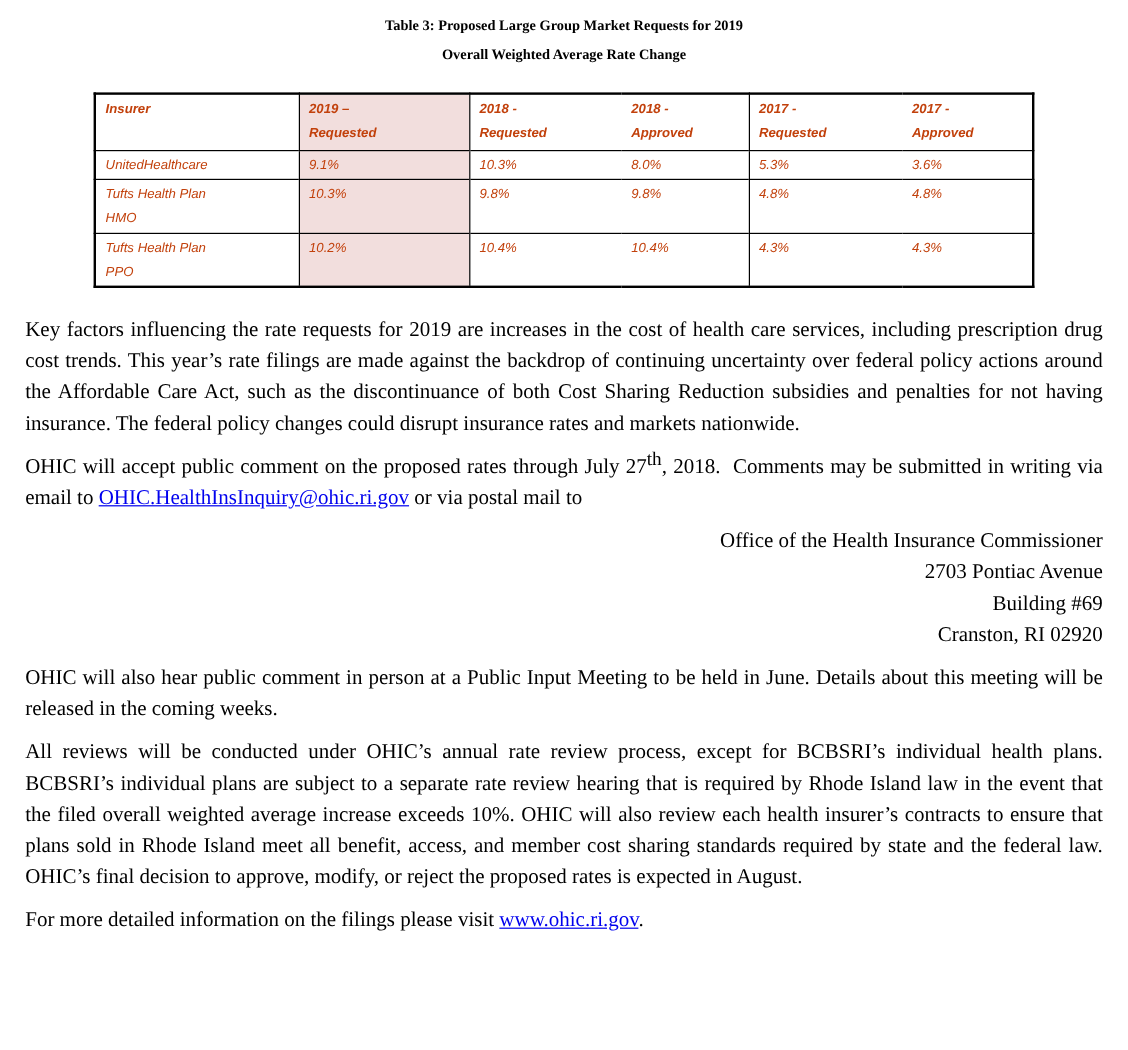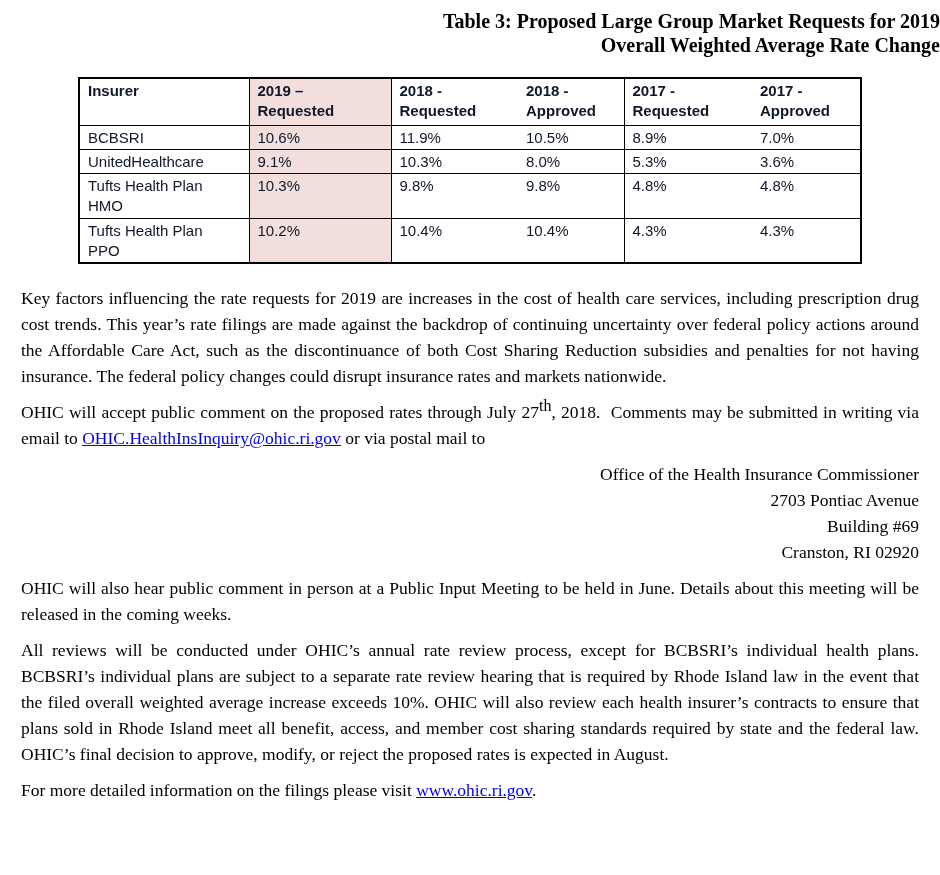--- a/index.html
+++ b/index.html
@@ -11,36 +11,37 @@
   html, body { margin: 0; padding: 0; background: #fff; }
   .page {
     width: 940px;
     height: 875px;
     background: #fff;
     color: #000;
     font-family: "Liberation Serif", serif;
     overflow: hidden;
   }
   .title {
-    text-align: right;
+    text-align: center;
     font-weight: bold;
-    font-size: 20px;
+    font-size: 12px;
     line-height: 24px;
     padding-top: 9px;
     font-family: "Liberation Serif", serif;
   }
   table.rate-table {
     border-collapse: collapse;
     table-layout: fixed;
     width: 782px;
     margin: 20px 0 0 78px;
     border: 2px solid var(--border);
     font-family: "Liberation Sans", sans-serif;
-    font-size: 15px;
-    color: #0f172a;
+    font-size: 11px;
+    color: #c2410c;
+    font-style: italic;
   }
   .rate-table tr { border-bottom: 1.5px solid var(--border); }
   .rate-table th, .rate-table td {
     padding: 2px 8px 1px 8px;
     vertical-align: top;
     text-align: left;
     line-height: 20px;
     overflow: hidden;
   }
   .rate-table th { font-weight: bold; }
@@ -120,31 +121,20 @@
             <div>2017 -</div>
             <div>Requested</div>
           </th>
         <th>
             <div>2017 -</div>
             <div>Approved</div>
           </th>
       </tr>
       <tr class="row-short">
         <td>
-            <div>BCBSRI</div>
-            <div></div>
-          </td>
-        <td>10.6%</td>
-        <td>11.9%</td>
-        <td>10.5%</td>
-        <td>8.9%</td>
-        <td>7.0%</td>
-      </tr>
-      <tr class="row-short">
-        <td>
             <div>UnitedHealthcare</div>
             <div></div>
           </td>
         <td>9.1%</td>
         <td>10.3%</td>
         <td>8.0%</td>
         <td>5.3%</td>
         <td>3.6%</td>
       </tr>
       <tr class="row-tall">

